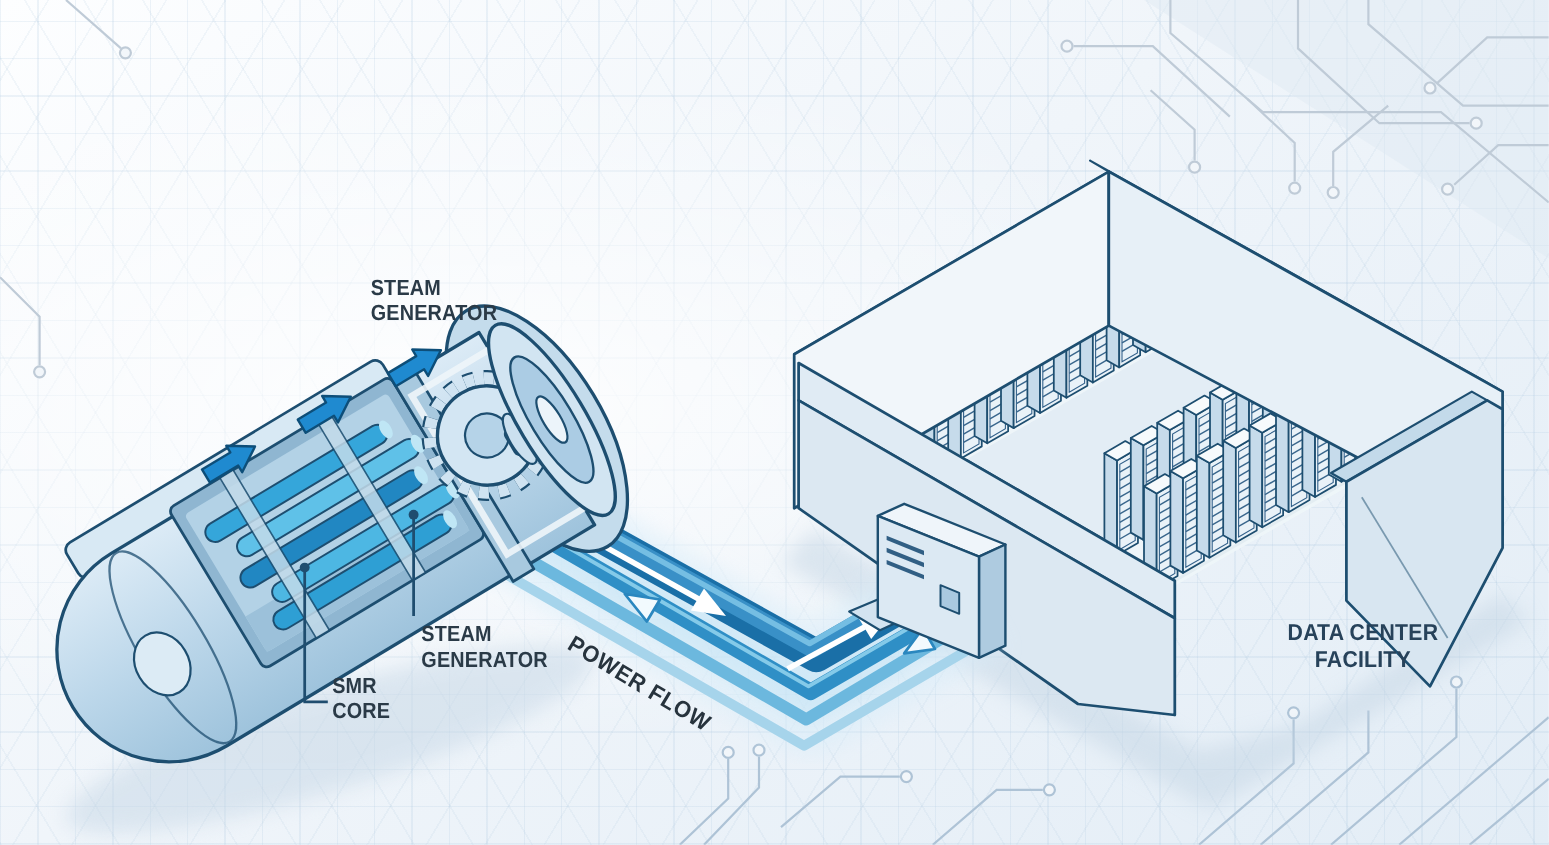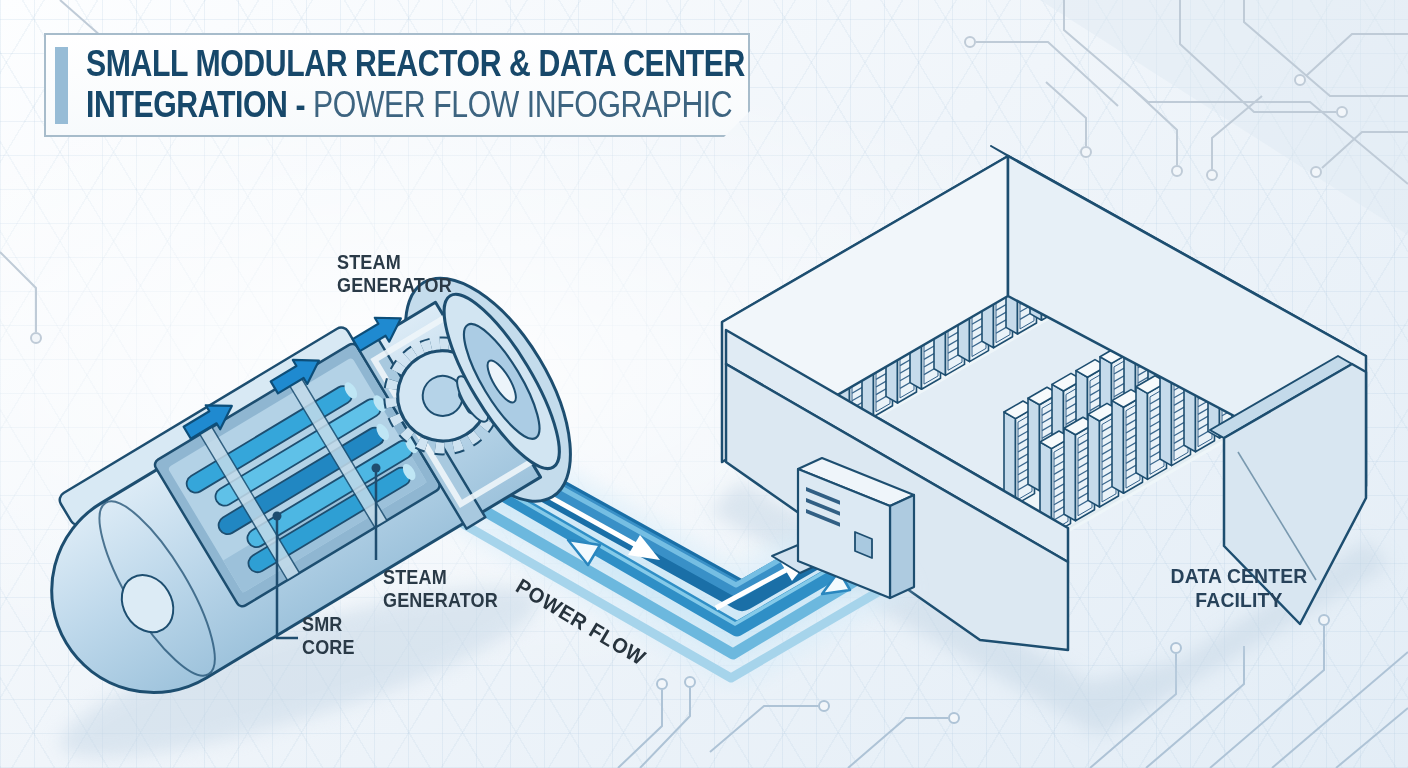--- a/index.html
+++ b/index.html
@@ -286,27 +286,20 @@
   </g>
 
   <g stroke="#1f4d6f" stroke-width="2.5" fill="none">
     <path d="M376,560 L376,470"></path>
     <circle cx="376" cy="468" r="4.5" fill="#1f4d6f" stroke="none"></circle>
     <path d="M277,518 L277,638 L298,638"></path>
     <circle cx="277" cy="516" r="4.5" fill="#1f4d6f" stroke="none"></circle>
   </g>
 </svg>
 
-  <div class="title-box">
-    <div class="title-accent"></div>
-    <div class="title-text">
-      <div class="title-l1">SMALL MODULAR REACTOR &amp; DATA CENTER</div>
-      <div class="title-l2"><span>INTEGRATION -</span> <span class="light">POWER FLOW INFOGRAPHIC</span></div>
-    </div>
-  </div>
 
   <div class="lbl lbl-steam-top">
     <div>STEAM</div>
     <div>GENERATOR</div>
   </div>
   <div class="lbl lbl-steam-bottom">
     <div>STEAM</div>
     <div>GENERATOR</div>
   </div>
   <div class="lbl lbl-smr-core">

